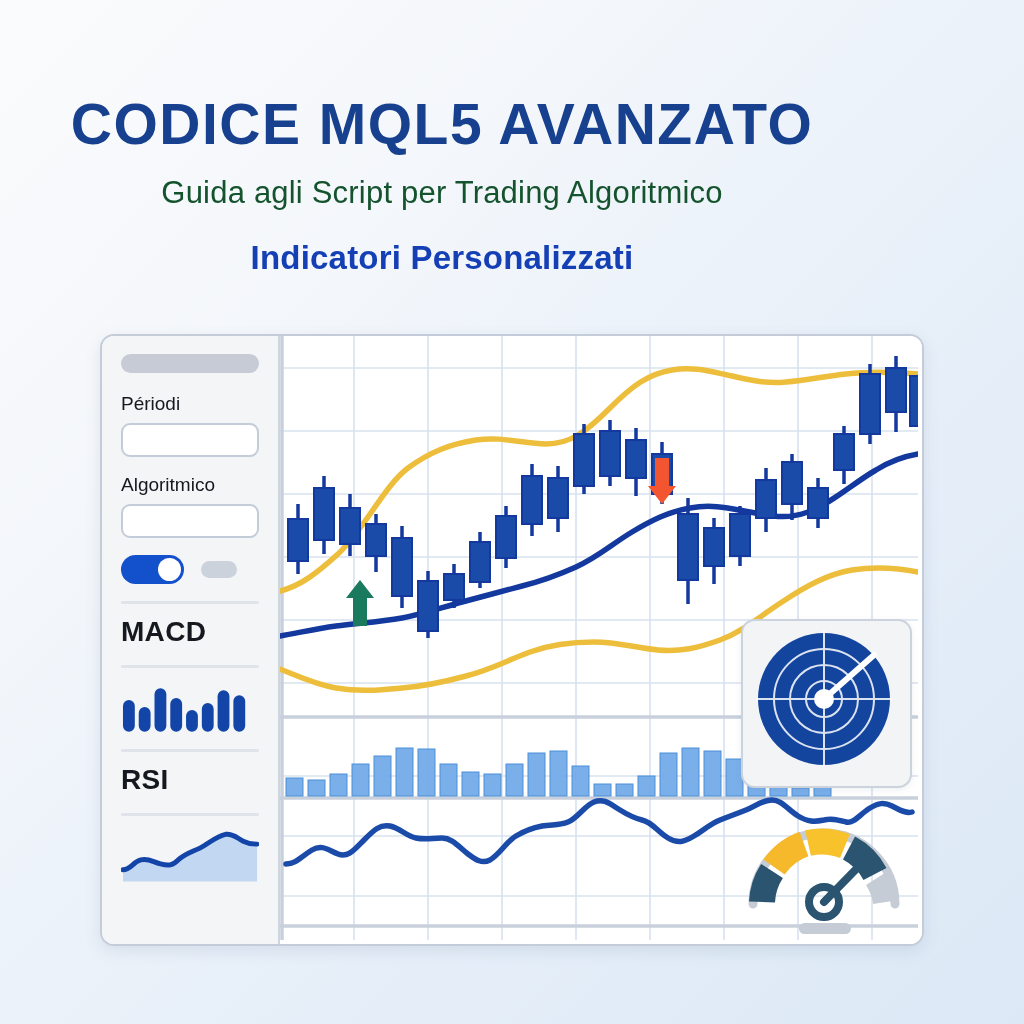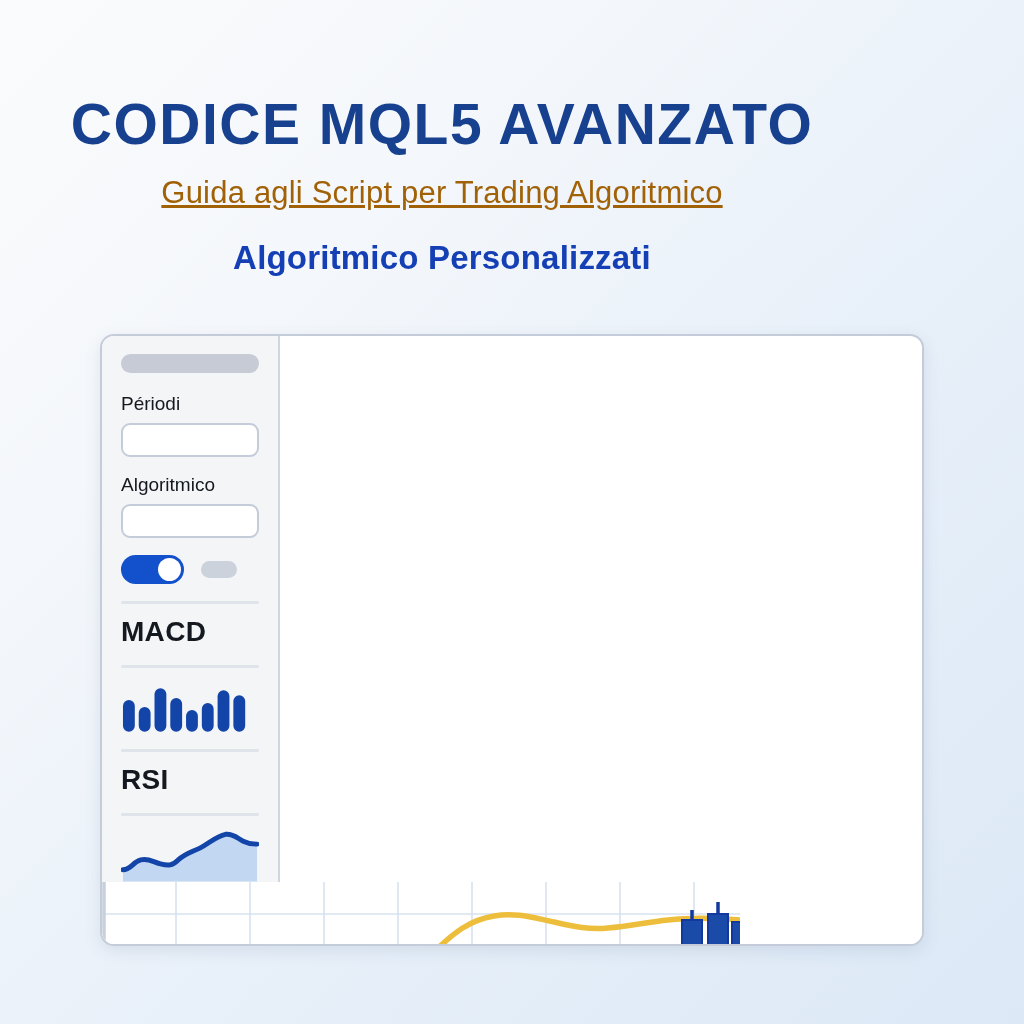--- a/index.html
+++ b/index.html
@@ -10,34 +10,34 @@
   }
   .stage{position:relative;width:1024px;height:1024px;}
 
   
   .titles{position:absolute;left:0;top:95px;width:884px;text-align:center;}
   .t-main{
     font-size:57px;font-weight:bold;color:#17408e;letter-spacing:1.5px;
     line-height:1.02;margin:0;white-space:nowrap;
   }
   .t-sub{
-    font-size:31px;font-weight:normal;color:#a16207;letter-spacing:.2px;
-    margin:22px 0 0 0;white-space:nowrap;text-decoration:underline;
+    font-size:31px;font-weight:normal;color:#14532d;letter-spacing:.2px;
+    margin:22px 0 0 0;white-space:nowrap;
   }
   .t-third{
     font-size:33px;font-weight:bold;color:#1540b5;letter-spacing:.2px;
     margin:28px 0 0 0;white-space:nowrap;
   }
 
   
   .app{
     position:absolute;left:100px;top:334px;width:820px;height:608px;
     background:#ffffff;border:2px solid #c3ccd8;border-radius:14px;
     box-shadow:0 5px 16px rgba(80,100,130,.13);
-    display:flex;overflow:hidden;flex-direction:column;
+    display:flex;overflow:hidden;
   }
 
   
   .sidebar{
     width:178px;flex:0 0 178px;background:#f4f5f7;
     border-right:2px solid #cfd6e0;
     padding:18px 19px 0 19px;box-sizing:border-box;position:relative;
   }
   .side-header-pill{
     height:19px;border-radius:10px;background:#c6cbd6;margin-bottom:20px;
@@ -75,21 +75,21 @@
   .w-gauge{left:461px;top:462px;width:167px;height:136px;border:none;background:transparent;box-shadow:none;}
 </style>
 </head>
 <body>
 
 <div class="stage">
 
   <div class="titles">
     <div class="t-main">CODICE MQL5 AVANZATO</div>
     <div class="t-sub">Guida agli Script per Trading Algoritmico</div>
-    <div class="t-third">Algoritmico Personalizzati</div>
+    <div class="t-third">Indicatori Personalizzati</div>
   </div>
 
   <div class="app">
 
     <div class="sidebar">
 
       <div class="side-header-pill"></div>
 
       <div class="field-label">Périodi</div>
       <div class="field-input"></div>

